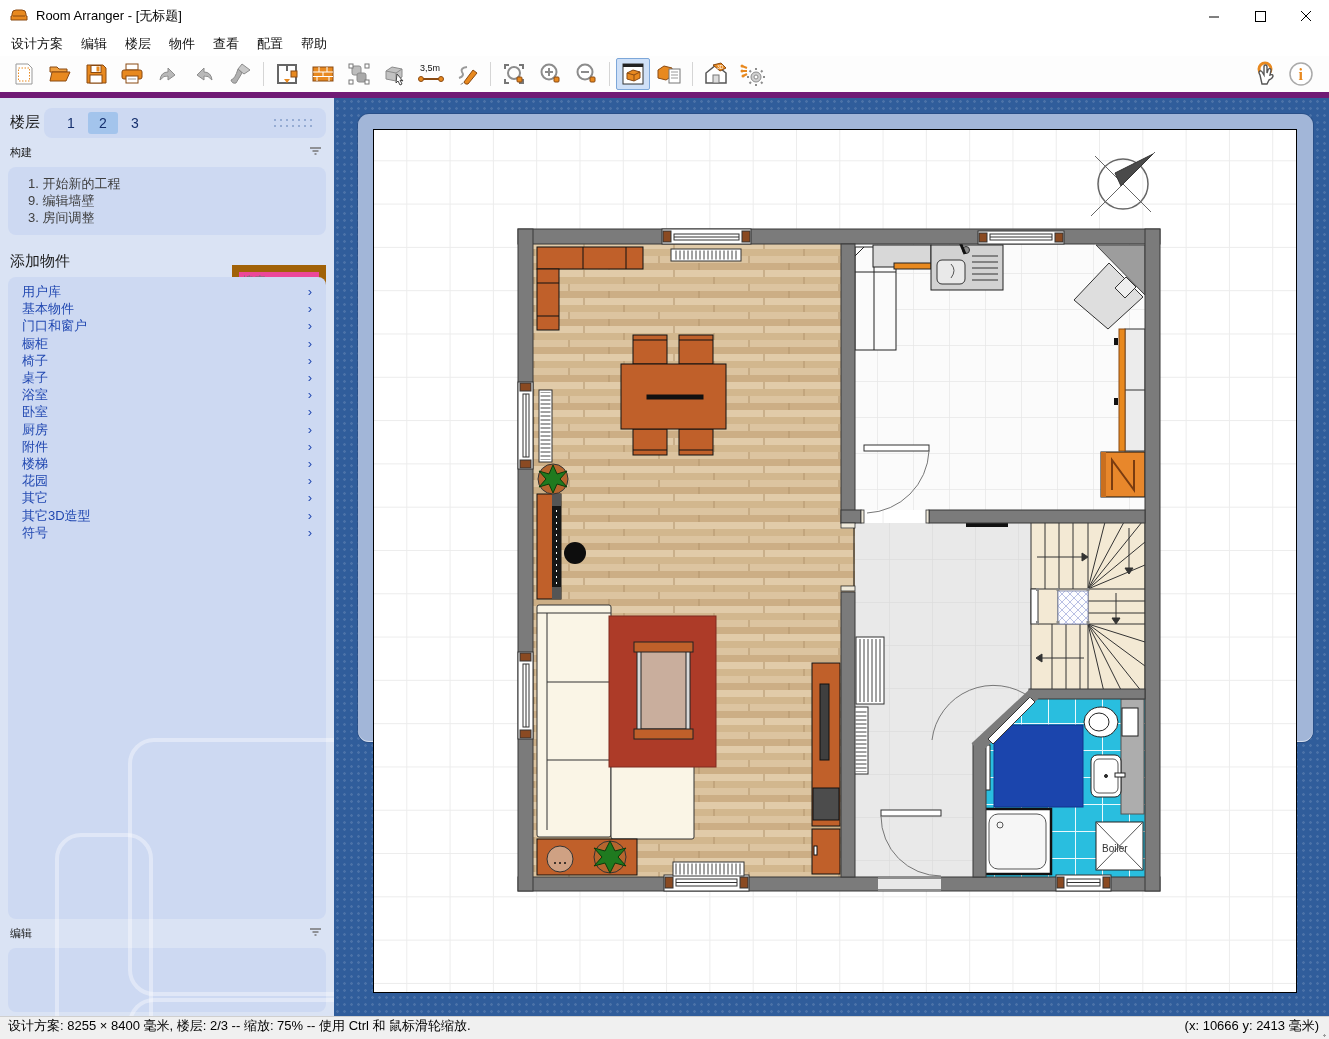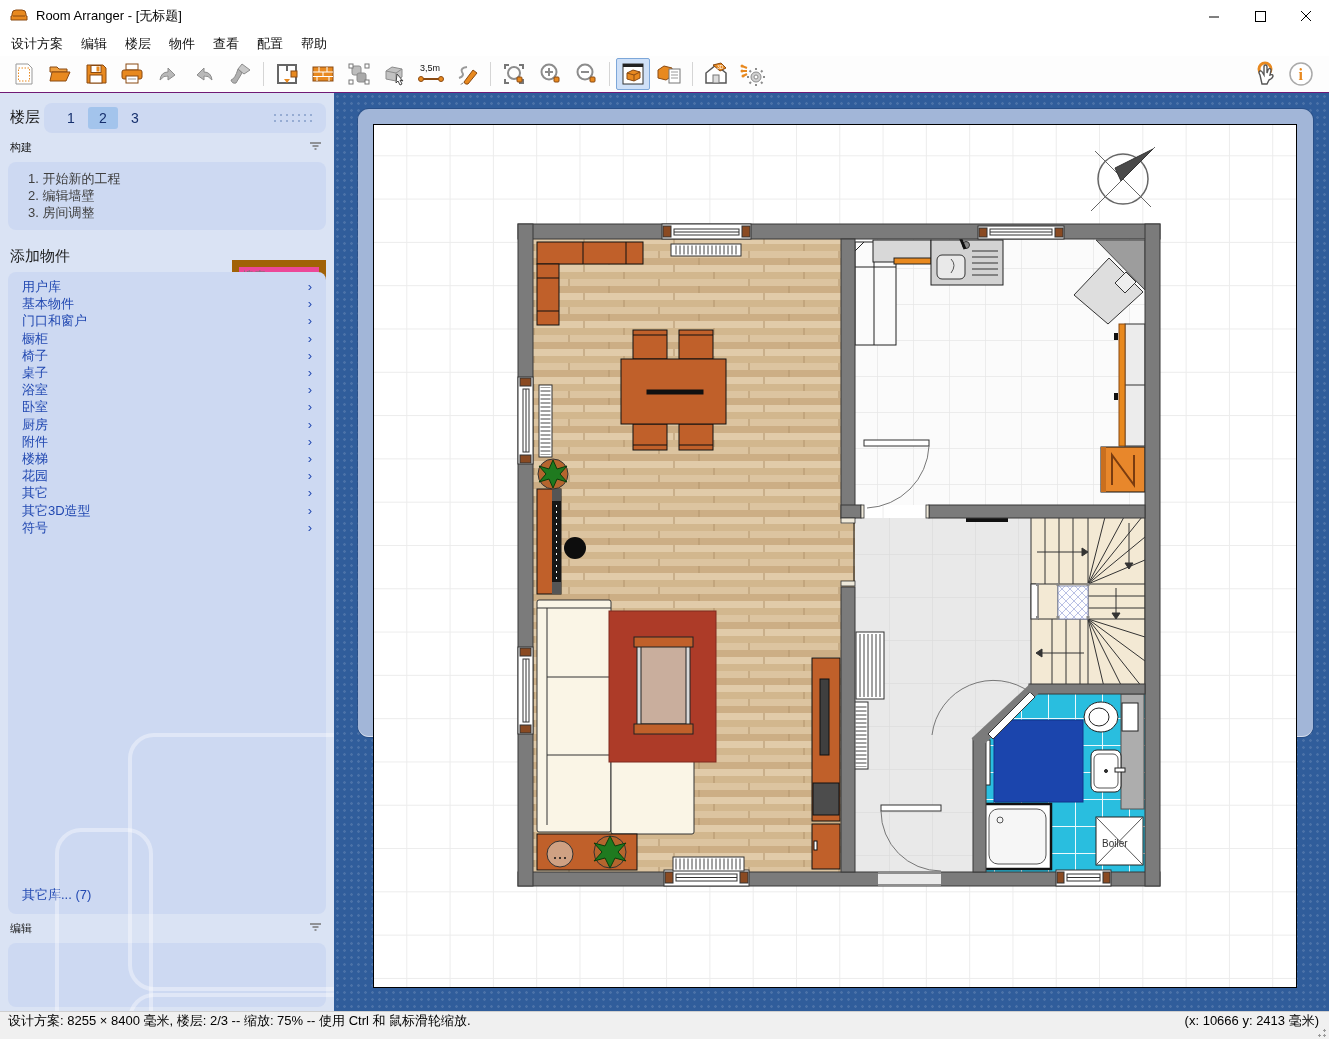--- a/index.html
+++ b/index.html
@@ -4,21 +4,21 @@
 <style>
   html,body{margin:0;padding:0;}
   body{width:1329px;height:1039px;overflow:hidden;font-family:"Liberation Sans",sans-serif;background:#fff;-webkit-font-smoothing:antialiased;}
   .titlebar{height:32px;display:flex;align-items:center;background:#fff;position:relative;}
   .app-icon{margin:0 8px 0 10px;display:flex;}
   .title-text{font-size:13px;color:#000;}
   .win-controls{position:absolute;right:0;top:0;height:32px;display:flex;}
   .win-btn{width:46px;height:32px;display:flex;align-items:center;justify-content:center;}
   .menubar{height:24px;display:flex;align-items:center;background:#fff;padding-left:2px;}
   .menu-item{font-size:13px;color:#111;padding:3px 9px;}
-  .toolbar{height:36px;display:flex;align-items:center;background:#fdfdfd;border-bottom:1px solid #701a75;padding-left:6px;position:relative;}
+  .toolbar{height:36px;display:flex;align-items:center;background:#fdfdfd;border-bottom:6px solid #701a75;padding-left:6px;position:relative;}
   .tbtn{width:32px;height:30px;display:flex;align-items:center;justify-content:center;margin:0 1px;border:1px solid transparent;border-radius:2px;}
   .tbtn.selected{background:#cfe0f7;border:1px solid #7da7d9;}
   .tsep{width:1px;height:24px;background:#d5d5d5;margin:0 5px;}
   .toolbar-right{position:absolute;right:10px;top:0;height:36px;display:flex;align-items:center;}
   .main{display:flex;height:918px;}
   .sidebar{width:334px;background:#dae3f4;position:relative;overflow:hidden;flex:none;}
   .floor-row{margin:10px 0 0 0;height:30px;position:relative;}
   .floor-label{position:absolute;left:10px;top:5px;font-size:15px;color:#1b1b1b;}
   .floor-panel{position:absolute;left:44px;right:8px;top:0;height:30px;background:#cdd9f2;border-radius:8px;display:flex;align-items:center;padding-left:12px;}
   .floor-btn{width:30px;height:22px;display:flex;align-items:center;justify-content:center;font-size:14px;color:#16306e;border-radius:3px;margin-right:2px;}
@@ -265,21 +265,21 @@
       </div>
     </div>
     <div class="sec-header">
       <span>构建</span>
       <svg width="13" height="11">
           <path d="M1 1 h11 M3.5 4 h6 M5.5 7 h2" stroke="#777" stroke-width="1.6"></path>
         </svg>
     </div>
     <div class="panel build-panel">
       <div class="build-step">1.  开始新的工程</div>
-      <div class="build-step">2.  编辑墙壁</div>
+      <div class="build-step">9.  编辑墙壁</div>
       <div class="build-step">3.  房间调整</div>
     </div>
     <div class="add-row">
       <span class="add-label">添加物件</span>
       <input class="search-input" placeholder="搜索" style="">
     </div>
     <div class="panel cat-panel">
       <div class="cat">
           <span>用户库</span>
           <span class="chev"></span>
@@ -333,21 +333,20 @@
           <span class="chev"></span>
         </div>
       <div class="cat">
           <span>其它3D造型</span>
           <span class="chev"></span>
         </div>
       <div class="cat">
           <span>符号</span>
           <span class="chev"></span>
         </div>
-      <div class="otherlibs">其它库...  (7)</div>
     </div>
     <div class="sec-header">
       <span>编辑</span>
       <svg width="13" height="11">
           <path d="M1 1 h11 M3.5 4 h6 M5.5 7 h2" stroke="#777" stroke-width="1.6"></path>
         </svg>
     </div>
     <div class="panel edit-panel"></div>
     <div class="watermark" style="left:128px;top:640px;width:260px;height:250px;"></div>
     <div class="watermark" style="left:55px;top:735px;width:90px;height:300px;"></div>

